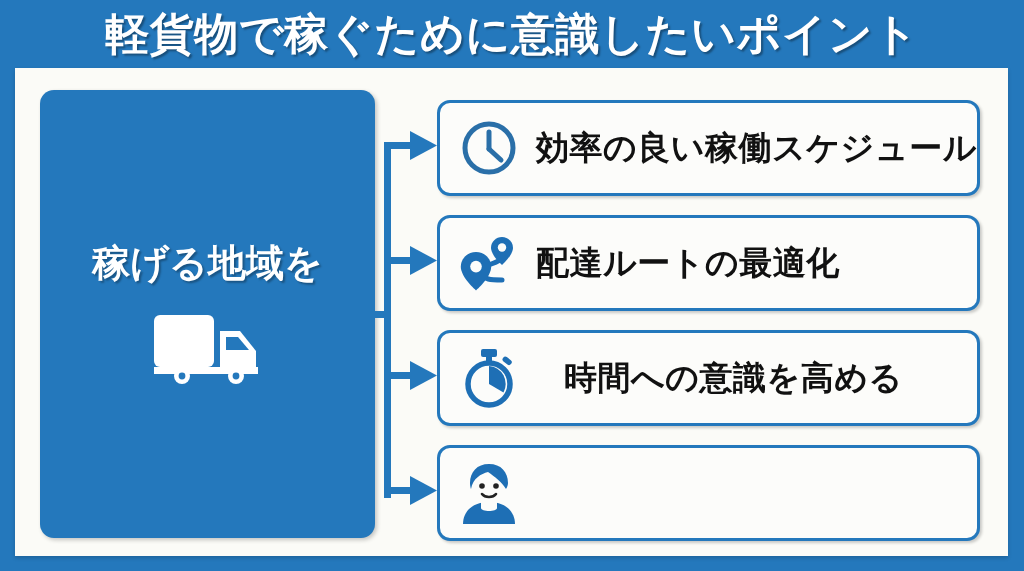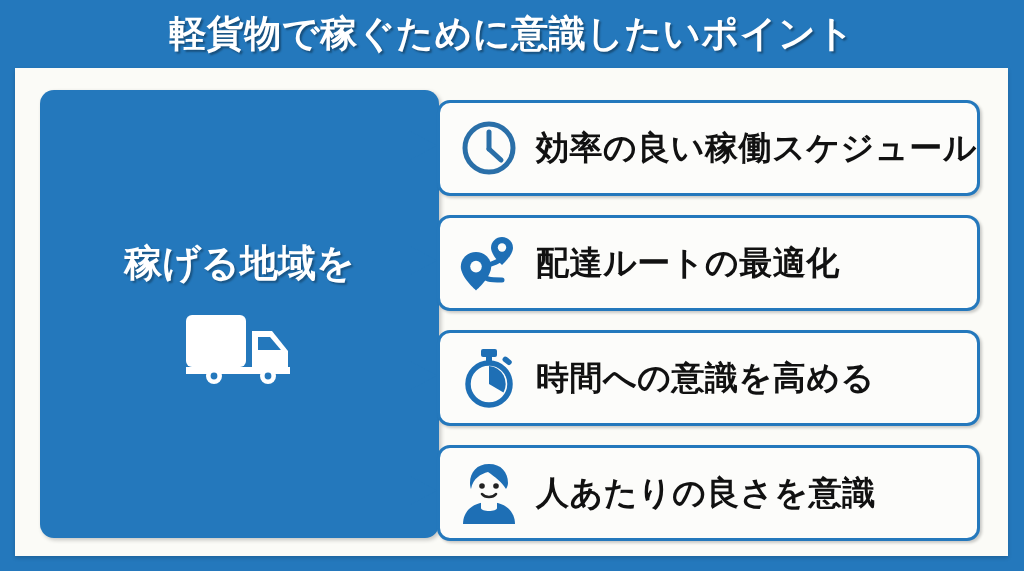--- a/index.html
+++ b/index.html
@@ -22,21 +22,21 @@
     left: 0;
     top: 0;
     width: 1024px;
     height: 68px;
     display: flex;
     align-items: center;
     justify-content: center;
   }
   .header-title {
     color: #ffffff;
-    font-size: 37px;
+    font-size: 44px;
     font-weight: bold;
     letter-spacing: 0.5px;
     white-space: nowrap;
     text-shadow: 2px 2px 2px rgba(0, 0, 0, 0.35);
   }
 
   
   .content-panel {
     position: absolute;
     left: 15px;
@@ -45,21 +45,21 @@
     height: 488px;
     background: #fbfbf7;
     box-shadow: 0 2px 4px rgba(0, 0, 0, 0.18);
   }
 
   
   .left-panel {
     position: absolute;
     left: 40px;
     top: 90px;
-    width: 399px;
+    width: 335px;
     height: 448px;
     background: #2478bc;
     border-radius: 14px;
     box-shadow: 2px 2px 4px rgba(0, 0, 0, 0.22);
     display: flex;
     flex-direction: column;
     align-items: center;
     justify-content: center;
   }
   .left-panel-text {
@@ -95,21 +95,21 @@
     background: #fcfcfa;
     border: 3px solid #2478bc;
     border-radius: 13px;
     box-shadow: 2px 2px 3px rgba(0, 0, 0, 0.2);
     display: flex;
     align-items: center;
     padding-left: 18px;
   }
   .item-box.b0 { top: 100px; }
   .item-box.b1 { top: 215px; }
-  .item-box.b2 { top: 330px; }
+  .item-box.b2 { top: 330px; gap: 28px; }
   .item-box.b3 { top: 445px; }
 
   .item-icon {
     flex: 0 0 auto;
     width: 62px;
     height: 62px;
     display: flex;
     align-items: center;
     justify-content: center;
   }
@@ -234,16 +234,15 @@
         <ellipse cx="30" cy="25" rx="16" ry="18" fill="#fcfcfa"></ellipse>
 
         <path d="M30 2 C18 2 11 10 11 21 c0 3 1 6 1 6 C14 16 22 12 29 10 c7 5 13 9 18 17 0 0 2-3 2-6 C49 10 42 2 30 2 z" fill="#1e6fb5"></path>
 
         <circle cx="23" cy="24" r="2.8" fill="#222222"></circle>
         <circle cx="37" cy="24" r="2.8" fill="#222222"></circle>
 
         <path d="M23 32 C26 36 34 36 37 32" fill="none" stroke="#222222" stroke-width="2.6" stroke-linecap="round"></path>
       </svg>
     </div>
-    <div class="item-label">人あたりの良さを意識</div>
   </div>
 
 </div>
 
 </body></html>

